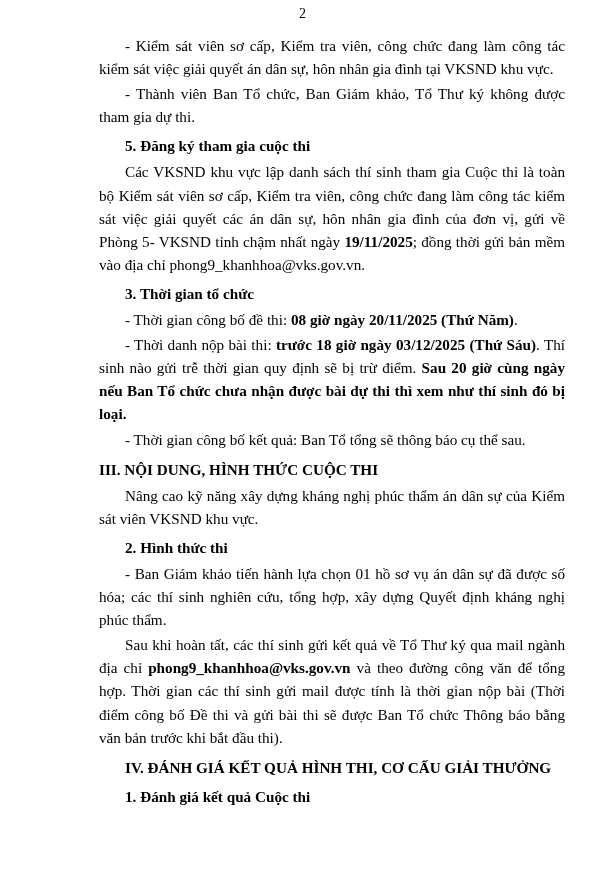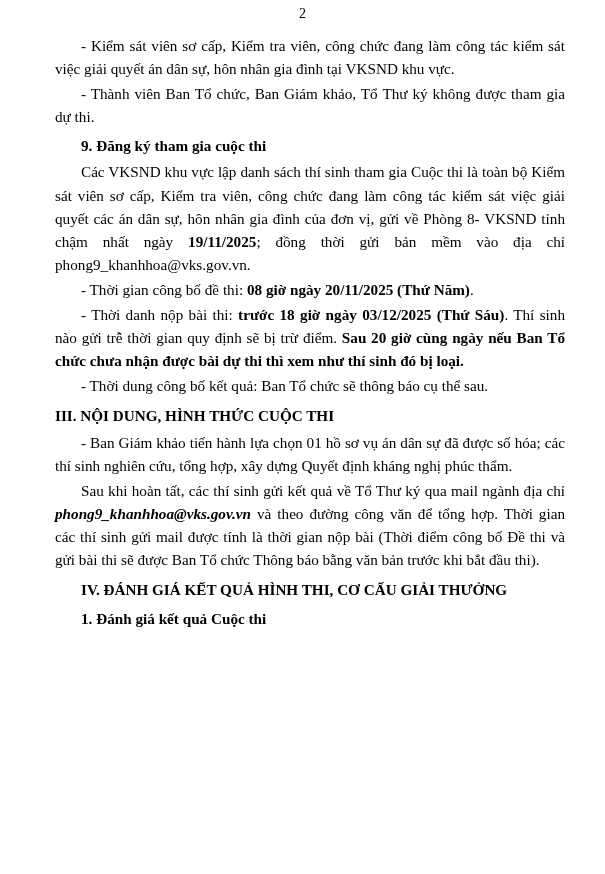--- a/index.html
+++ b/index.html
@@ -25,20 +25,21 @@
     text-align: center;
     font-size: 14px;
     margin-top: 6px;
     margin-bottom: 12px;
   }
   .content {
     padding: 0 40px 0 55px;
     font-size: 15.2px;
     line-height: 1.52;
     text-align: justify;
+    margin-left: 44px;
   }
   p {
     margin: 0 0 2px 0;
     text-indent: 26px;
   }
   p.heading {
     text-indent: 26px;
     font-weight: bold;
     margin-top: 6px;
     margin-bottom: 3px;
@@ -50,35 +51,37 @@
     margin-bottom: 3px;
   }
   p.heading-roman.center-ish {
     text-indent: 26px;
   }
   b {
     font-weight: bold;
   }
   .bi {
     font-weight: bold;
-    font-style: italic;
   }
 </style>
 </head>
 <body>
 
 <div class="page">
   <div class="page-number">2</div>
   <div class="content">
       <p class="no"><span>- Kiểm sát viên sơ cấp, Kiểm tra viên, công chức đang làm công tác kiểm sát việc giải quyết án dân sự, hôn nhân gia đình tại VKSND khu vực.</span></p>
       <p class=""><span> - Thành viên Ban Tổ chức, Ban Giám khảo, Tổ Thư ký không được tham gia dự thi.</span></p>
-      <p class="heading"><b>9. Đăng ký tham gia cuộc thi</b></p>
-      <p class=""><span>Các VKSND khu vực lập danh sách thí sinh tham gia Cuộc thi là toàn bộ Kiểm sát viên sơ cấp, Kiểm tra viên, công chức đang làm công tác kiểm sát việc giải quyết các án dân sự, hôn nhân gia đình của đơn vị, gửi về Phòng 8- VKSND tỉnh chậm nhất ngày </span><b>19/11/2025</b><span>; đồng thời gửi bản mềm vào địa chỉ phong9_khanhhoa@vks.gov.vn.</span></p>
+      <p class="heading"><b>5. Đăng ký tham gia cuộc thi</b></p>
+      <p class=""><span>Các VKSND khu vực lập danh sách thí sinh tham gia Cuộc thi là toàn bộ Kiểm sát viên sơ cấp, Kiểm tra viên, công chức đang làm công tác kiểm sát việc giải quyết các án dân sự, hôn nhân gia đình của đơn vị, gửi về Phòng 5- VKSND tỉnh chậm nhất ngày </span><b>19/11/2025</b><span>; đồng thời gửi bản mềm vào địa chỉ phong9_khanhhoa@vks.gov.vn.</span></p>
+      <p class="heading"><b>3.  Thời gian tổ chức</b></p>
       <p class=""><span>- Thời gian công bố đề thi: </span><b>08 giờ ngày 20/11/2025 (Thứ Năm)</b><span>.</span></p>
       <p class=""><span>- Thời danh nộp bài thi: </span><b>trước 18 giờ ngày 03/12/2025 (Thứ Sáu)</b><span>. Thí sinh nào gửi trễ thời gian quy định sẽ bị trừ điểm. </span><b>Sau 20 giờ cùng ngày nếu Ban Tổ chức chưa nhận được bài dự thi thì xem như thí sinh đó bị loại.</b></p>
-      <p class=""><span>- Thời dung công bố kết quả: Ban Tổ chức sẽ thông báo cụ thể sau.</span></p>
+      <p class=""><span>- Thời gian công bố kết quả: Ban Tổ tổng sẽ thông báo cụ thể sau.</span></p>
       <p class="heading-roman"><b>III. NỘI DUNG, HÌNH THỨC CUỘC THI</b></p>
+      <p class=""><span>Nâng cao kỹ năng xây dựng kháng nghị phúc thẩm án dân sự của Kiểm sát viên VKSND khu vực.</span></p>
+      <p class="heading"><b>2. Hình thức thi</b></p>
       <p class=""><span>- Ban Giám khảo tiến hành lựa chọn 01 hồ sơ vụ án dân sự đã được số hóa; các thí sinh nghiên cứu, tổng hợp, xây dựng Quyết định kháng nghị phúc thẩm.</span></p>
       <p class=""><span>Sau khi hoàn tất, các thí sinh gửi kết quả về Tổ Thư ký qua mail ngành địa chỉ </span><span class="bi">phong9_khanhhoa@vks.gov.vn</span><span> và theo đường công văn để tổng hợp. Thời gian các thí sinh gửi mail được tính là thời gian nộp bài (Thời điểm công bố Đề thi và gửi bài thi sẽ được Ban Tổ chức Thông báo bằng văn bản trước khi bắt đầu thi).</span></p>
       <p class="heading-roman center-ish"><b>IV. ĐÁNH GIÁ KẾT QUẢ HÌNH THI, CƠ CẤU GIẢI THƯỞNG</b></p>
       <p class="heading"><b>1. Đánh giá kết quả Cuộc thi</b></p>
     </div>
 </div>
 
 </body></html>

